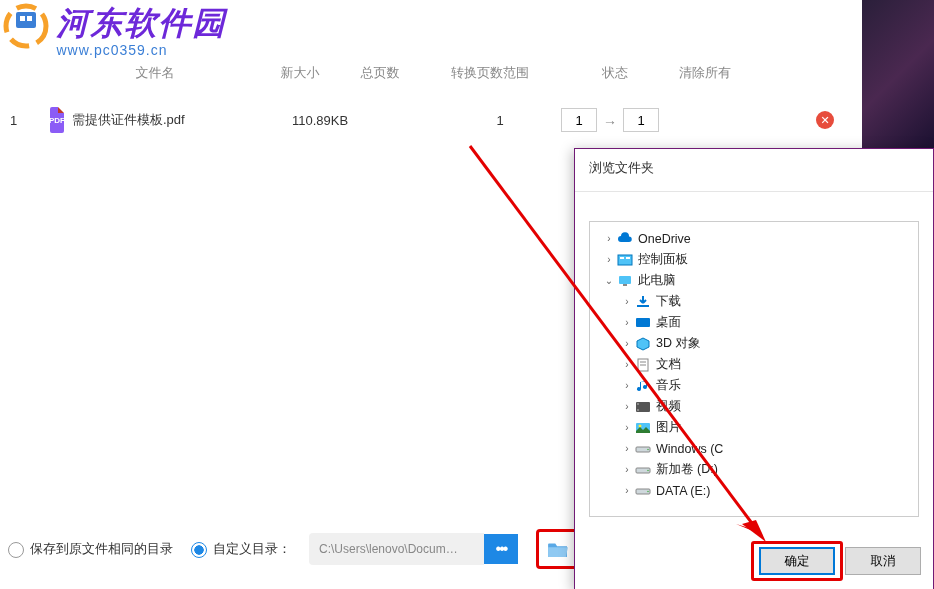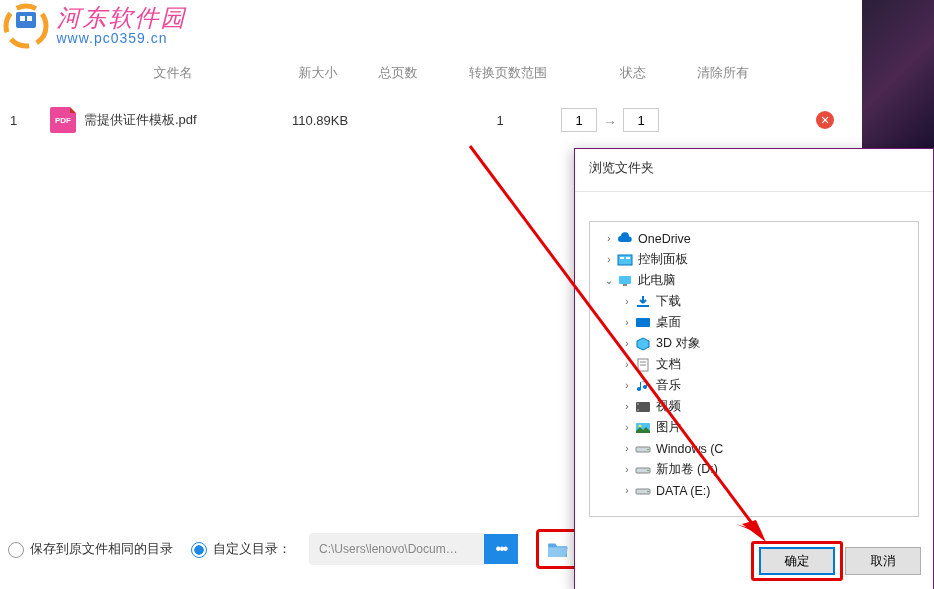--- a/index.html
+++ b/index.html
@@ -2,35 +2,35 @@
 <html><head>
   <meta charset="utf-8">
   <style>
     * { margin: 0; padding: 0; box-sizing: border-box; font-family: "Microsoft YaHei", sans-serif; }
     body { width: 934px; height: 589px; position: relative; background: #fff; overflow: hidden; }
     
     .watermark { position: absolute; top: 2px; left: 2px; z-index: 5; }
     .wm-logo { display: inline-block; width: 48px; height: 48px; position: relative; }
     .wm-logo svg { width: 48px; height: 48px; }
     .wm-text { display: inline-block; vertical-align: top; margin-left: 2px; }
-    .wm-title { font-size: 24px; font-weight: normal; color: #ec4899; font-style: italic; letter-spacing: 2px; }
+    .wm-title { font-size: 32px; font-weight: bold; color: #6d28d9; font-style: italic; letter-spacing: 2px; }
     .wm-url { font-size: 14px; color: #3b7fd6; letter-spacing: 1px; margin-top: -4px; }
     
-    .table-header { position: absolute; top: 64px; left: 0; right: 0; height: 24px; display: flex; color: #888; font-size: 13px; padding: 0 28px; }
+    .table-header { position: absolute; top: 64px; left: 0; right: 0; height: 24px; display: flex; color: #888; font-size: 13px; padding: 0 10px; }
     .col-idx { width: 40px; }
     .col-name { width: 210px; text-align: center; }
     .col-orig { width: 120px; text-align: center; }
     .col-new { width: 80px; text-align: center; }
     .col-pages { width: 80px; text-align: center; }
     .col-range { width: 140px; text-align: center; }
     .col-status { width: 110px; text-align: center; }
     .col-clear { width: 70px; text-align: center; cursor: pointer; }
     
     .table-row { position: absolute; top: 100px; left: 0; right: 0; height: 40px; display: flex; align-items: center; font-size: 13px; color: #333; padding: 0 10px; }
-    .pdf-icon { width: 26px; height: 26px; background: #ec4899; color: #fff; font-size: 8px; font-weight: bold; display: flex; align-items: center; justify-content: center; border-radius: 2px; margin-right: 8px; position: relative; }
+    .pdf-icon { width: 14px; height: 26px; background: #8b5cf6; color: #fff; font-size: 8px; font-weight: bold; display: flex; align-items: center; justify-content: center; border-radius: 2px; margin-right: 8px; position: relative; }
     .pdf-icon::before { content: ""; position: absolute; top: 0; right: 0; border-left: 6px solid #c0392b; border-top: 6px solid #fff; }
     .file-name { display: flex; align-items: center; }
     .range-box { display: inline-flex; align-items: center; justify-content: center; gap: 6px; }
     .range-input { width: 36px; height: 24px; border: 1px solid #ccc; text-align: center; font-size: 13px; }
     .arrow-sep { color: #888; font-size: 14px; }
     .delete-btn { width: 18px; height: 18px; border-radius: 50%; background: #e74c3c; color: #fff; display: flex; align-items: center; justify-content: center; font-size: 11px; margin: 0 auto; cursor: pointer; }
     
     .bottom-bar { position: absolute; bottom: 20px; left: 8px; display: flex; align-items: center; gap: 18px; font-size: 13px; color: #333; }
     .radio { width: 16px; height: 16px; border: 1.5px solid #999; border-radius: 50%; display: inline-block; vertical-align: middle; margin-right: 6px; }
     .radio.checked { border-color: #1e88e5; background: radial-gradient(circle, #1e88e5 45%, #fff 50%); }

